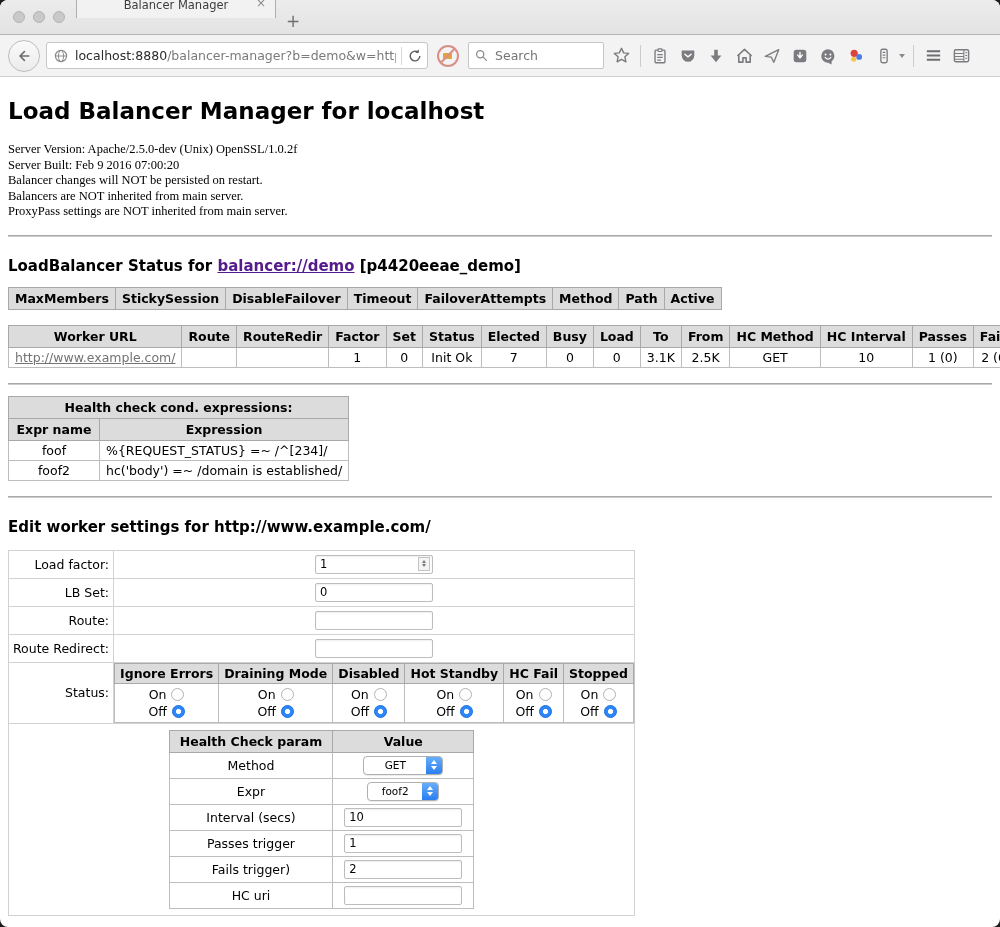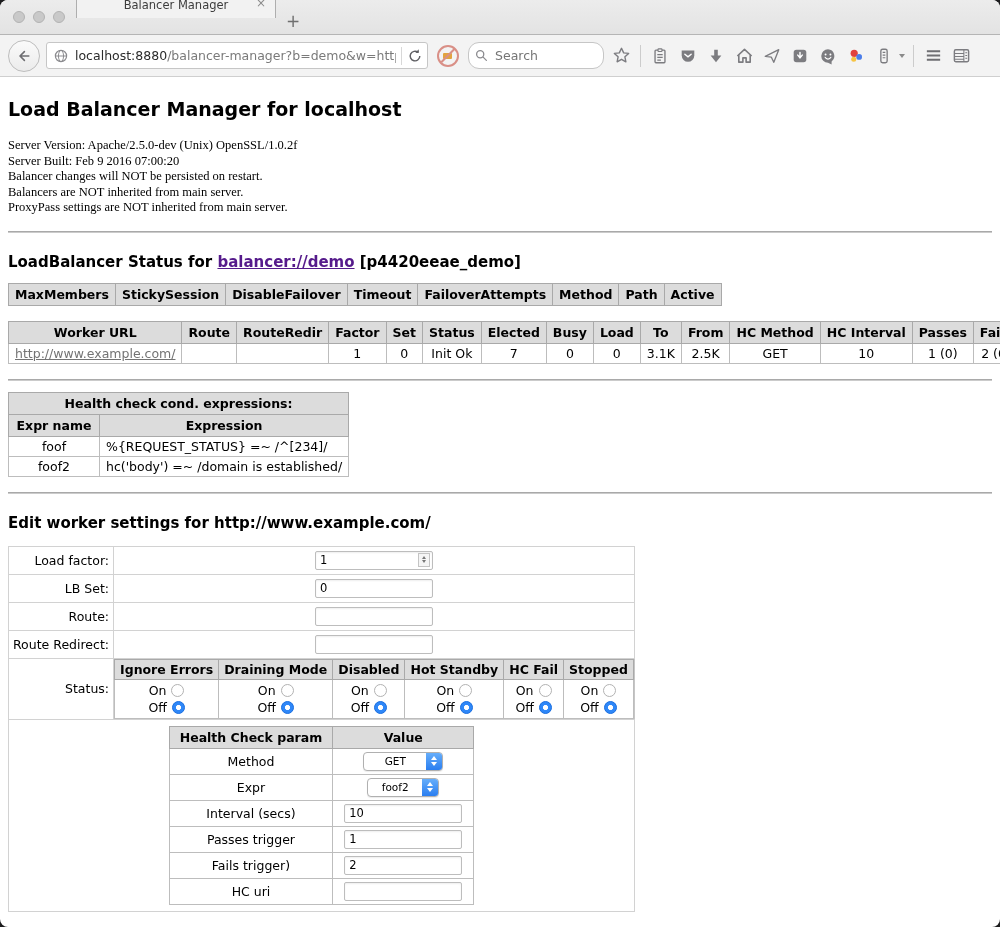--- a/index.html
+++ b/index.html
@@ -18,29 +18,29 @@
   .backbtn{width:30px;height:30px;border-radius:50%;border:1px solid #bdbdbd;background:linear-gradient(#fafafa,#ebebeb);display:flex;align-items:center;justify-content:center;flex:0 0 auto;}
   .urlbar{display:flex;align-items:center;background:#fff;border:1px solid #c6c6c6;border-radius:3px;height:27px;width:382px;padding:0 4px 0 6px;box-sizing:border-box;}
   .urltext{flex:1;font-size:12.5px;white-space:nowrap;overflow:hidden;margin-left:6px;}
   .url-host{color:#2b2b2b;}
   .url-path{color:#7a7a7a;}
   .urldiv{width:1px;height:18px;background:#d8d8d8;margin:0 5px;}
   .blockicon{width:22px;height:22px;border-radius:50%;border:2px solid #d98f86;position:relative;box-sizing:border-box;flex:0 0 auto;margin:0 3px;}
   .blockicon .plug{position:absolute;left:4px;top:6px;width:9px;height:6px;background:#e2a33e;border-radius:1px;}
   .blockicon .slash{position:absolute;left:8px;top:-1px;width:2px;height:19px;background:#d98f86;transform:rotate(45deg);}
   .searchbox{position:relative;flex:0 0 auto;}
-  .searchbox input{width:136px;height:27px;border:1px solid #c6c6c6;border-radius:11px;box-sizing:border-box;padding:0 6px 0 26px;font-size:12.5px;font-family:inherit;color:#444;background:#fff;}
+  .searchbox input{width:136px;height:27px;border:1px solid #c6c6c6;border-radius:2px;box-sizing:border-box;padding:0 6px 0 26px;font-size:12.5px;font-family:inherit;color:#444;background:#fff;}
   .searchbox svg{position:absolute;left:7px;top:7px;}
   .tbicon{width:22px;height:22px;display:flex;align-items:center;justify-content:center;flex:0 0 auto;}
   .tbsep{width:1px;height:22px;background:#cccccc;margin:0 2px;flex:0 0 auto;}
   .caret-down{width:0;height:0;border-left:3.5px solid transparent;border-right:3.5px solid transparent;border-top:4px solid #8a8a8a;margin-left:-2px;}
 
   
   .page{padding:0 8px;background:#fff;font-size:12.5px;color:#000;}
-  h1{font-size:19px;margin:21px 0 18px 0;letter-spacing:0;}
+  h1{font-size:23px;margin:21px 0 18px 0;letter-spacing:0;}
   .sline{line-height:15.5px;font-family:Liberation Serif, serif;}
   hr{border:0;height:2px;background:linear-gradient(#989898,#dcdcdc);margin:15px 0;}
   h3{font-size:15px;margin:20px 0 12px 0;}
   a.vlink{color:#551a8b;font-weight:bold;}
   a.wlink{color:#737373;text-decoration:underline;margin-top:25px;}
 
   table.grid{border-collapse:collapse;font-size:12.5px;}
   table.grid th{background:#dcdcdc;border:1px solid #a9a9a9;padding:3px 6px;font-weight:bold;white-space:nowrap;}
   table.grid td{border:1px solid #bdbdbd;padding:2px 6px;text-align:center;white-space:nowrap;}
   table.grid{border:1px solid #8f8f8f;}

